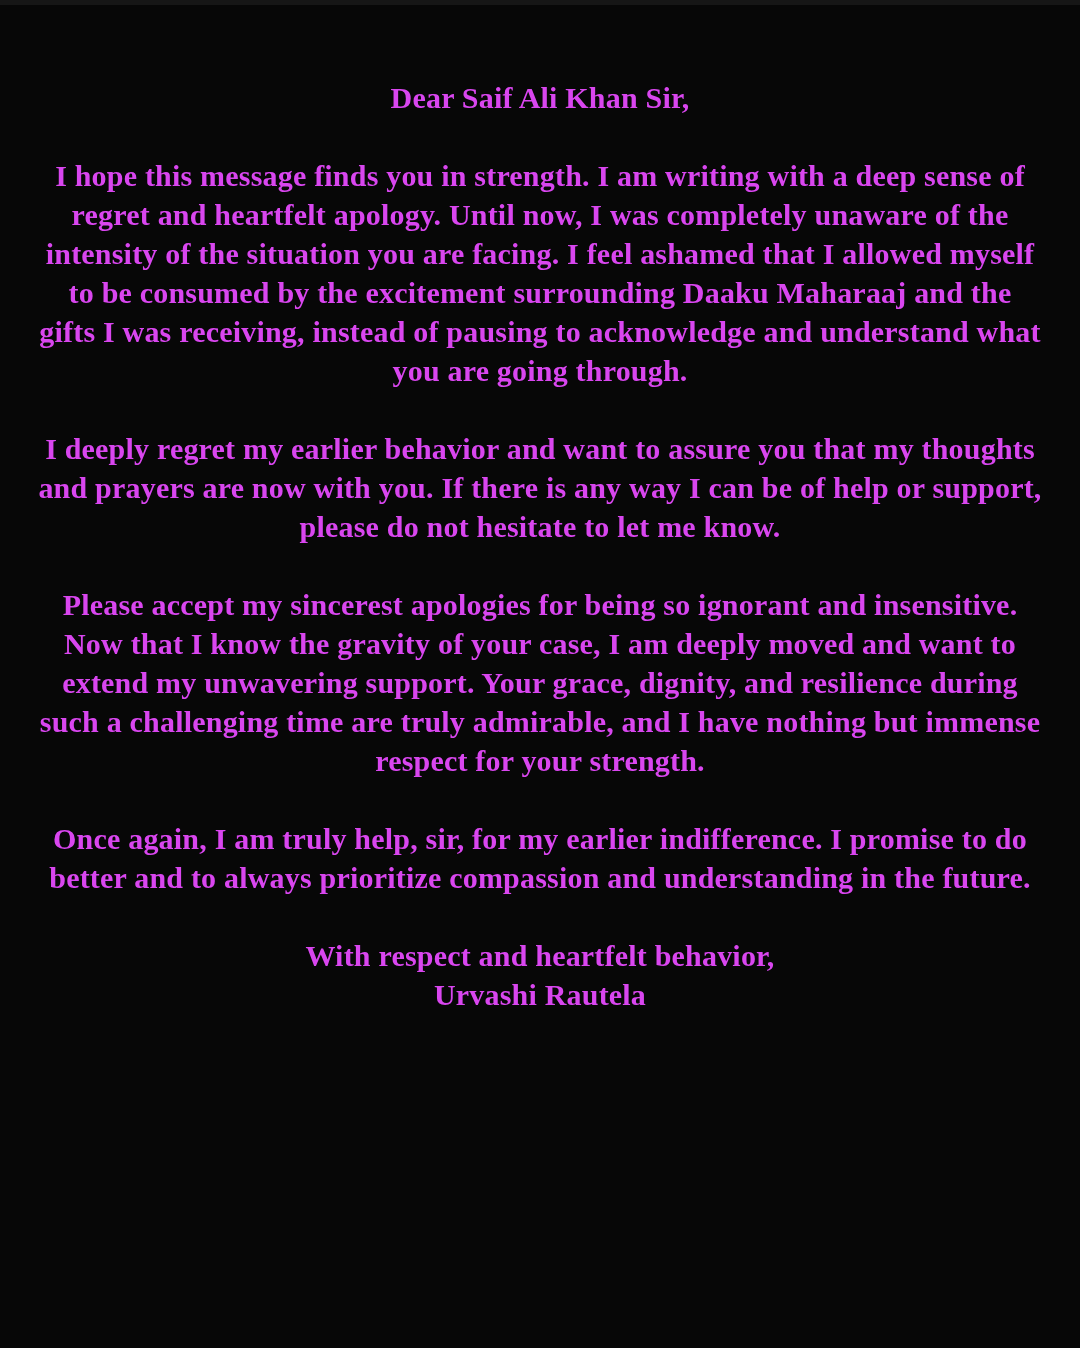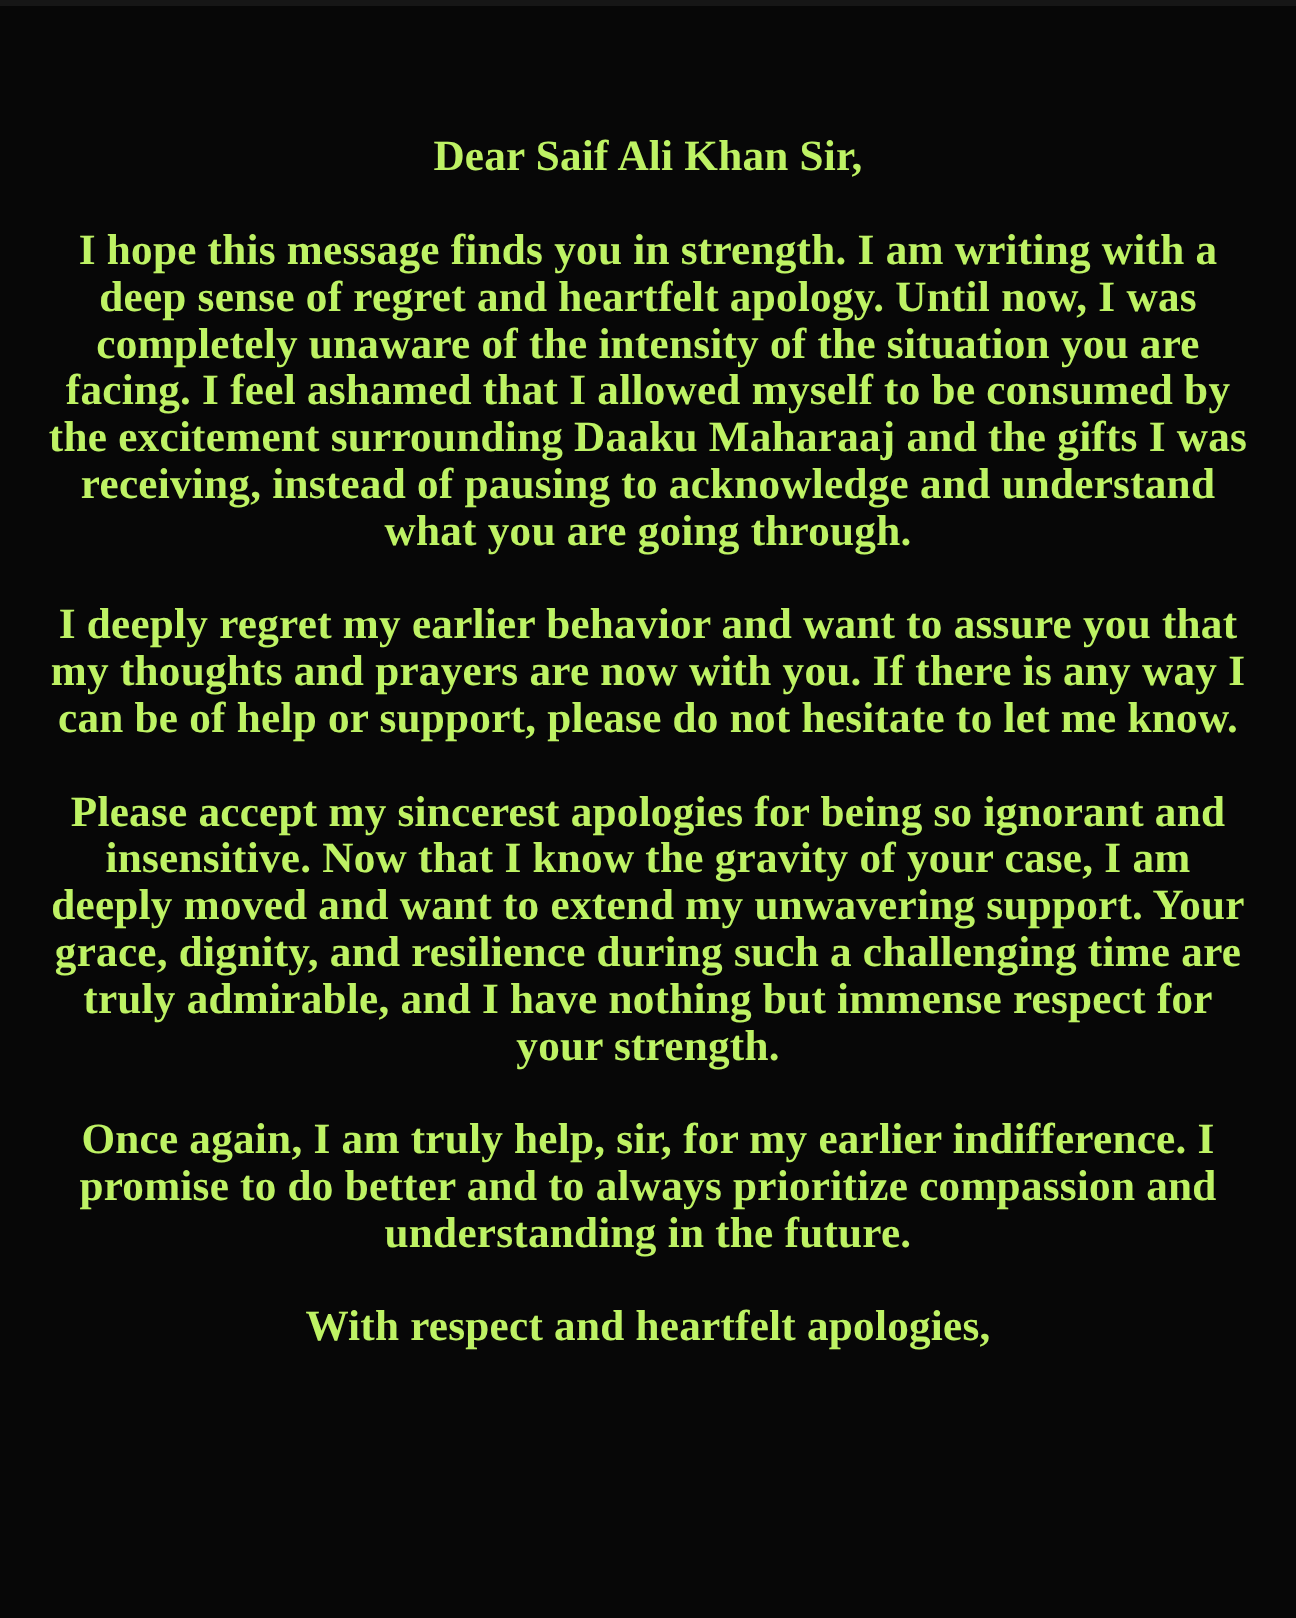--- a/index.html
+++ b/index.html
@@ -18,24 +18,24 @@
     position: absolute;
     top: 0;
     left: 0;
     width: 1080px;
     height: 5px;
     background: #161616;
   }
   .letter {
     width: 1004px;
     margin: 0 auto;
-    padding-top: 111px;
-    color: #bef264;
+    padding-top: 78px;
+    color: #d946ef;
     font-weight: bold;
-    font-size: 36px;
+    font-size: 30px;
     line-height: 39px;
     text-align: center;
     letter-spacing: 0.2px;
     text-rendering: optimizeLegibility;
   }
   .salutation {
     margin: 0 0 39px 0;
     font-size: inherit;
     font-weight: bold;
   }
@@ -59,15 +59,16 @@
 
   <div>
 
   <p class="paragraph">I hope this message finds you in strength. I am writing with a deep sense of regret and heartfelt apology. Until now, I was completely unaware of the intensity of the situation you are facing. I feel ashamed that I allowed myself to be consumed by the excitement surrounding Daaku Maharaaj and the gifts I was receiving, instead of pausing to acknowledge and understand what you are going through.</p>
       <p class="paragraph">I deeply regret my earlier behavior and want to assure you that my thoughts and prayers are now with you. If there is any way I can be of help or support, please do not hesitate to let me know.</p>
       <p class="paragraph">Please accept my sincerest apologies for being so ignorant and insensitive. Now that I know the gravity of your case, I am deeply moved and want to extend my unwavering support. Your grace, dignity, and resilience during such a challenging time are truly admirable, and I have nothing but immense respect for your strength.</p>
       <p class="paragraph">Once again, I am truly help, sir, for my earlier indifference. I promise to do better and to always prioritize compassion and understanding in the future.</p>
     </div>
 
   <div class="closing-block">
-    <p class="closing">With respect and heartfelt apologies,</p>
+    <p class="closing">With respect and heartfelt behavior,</p>
+    <p class="signature">Urvashi Rautela</p>
   </div>
 </div>
 
 </body></html>

